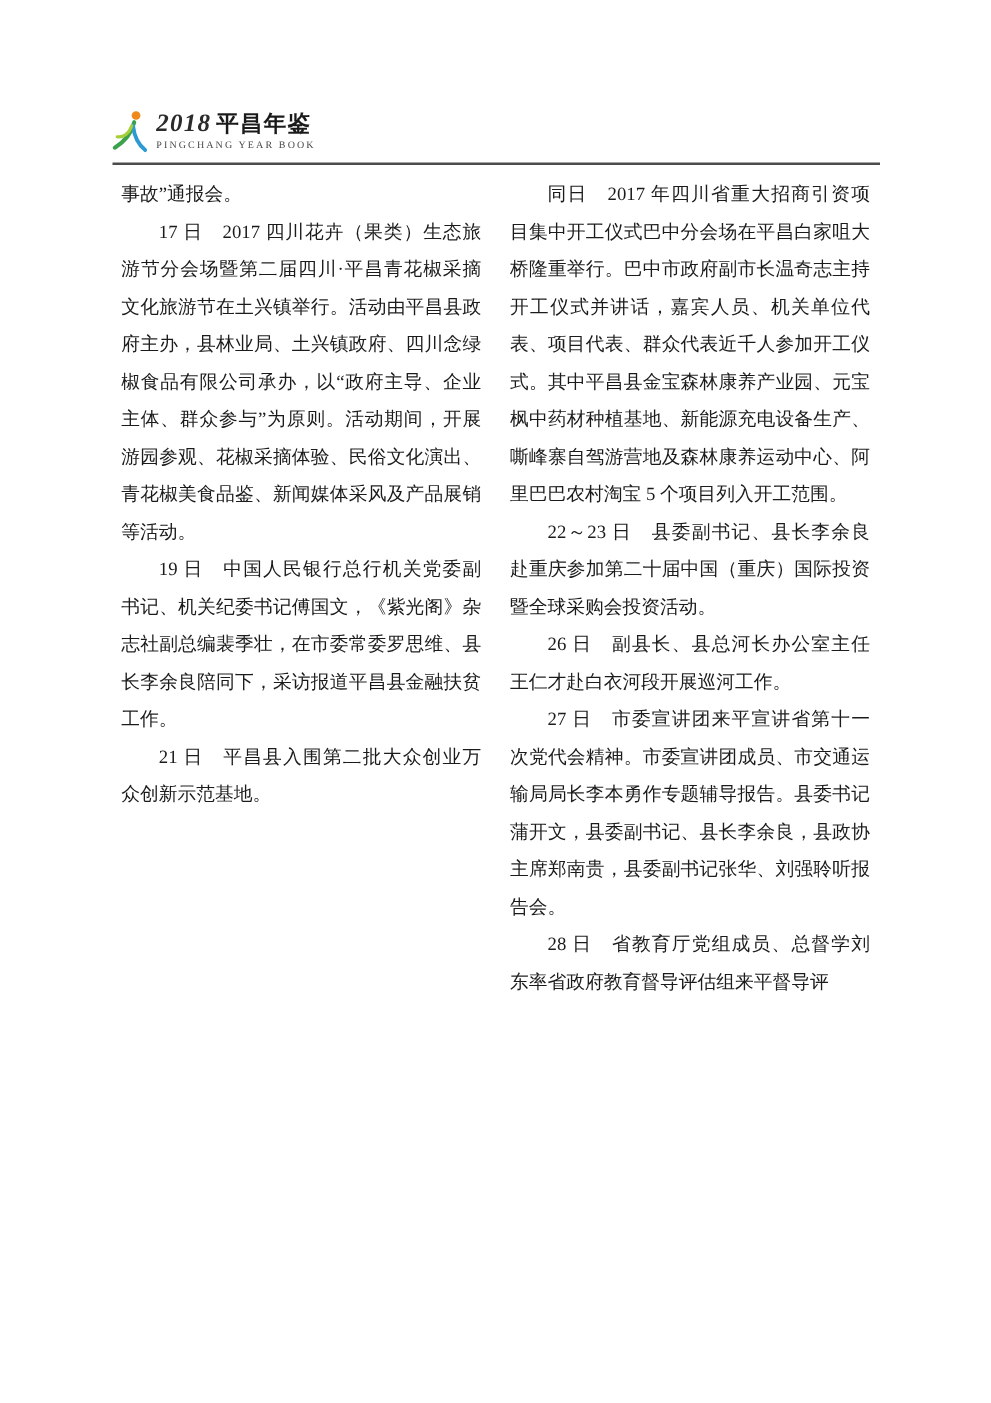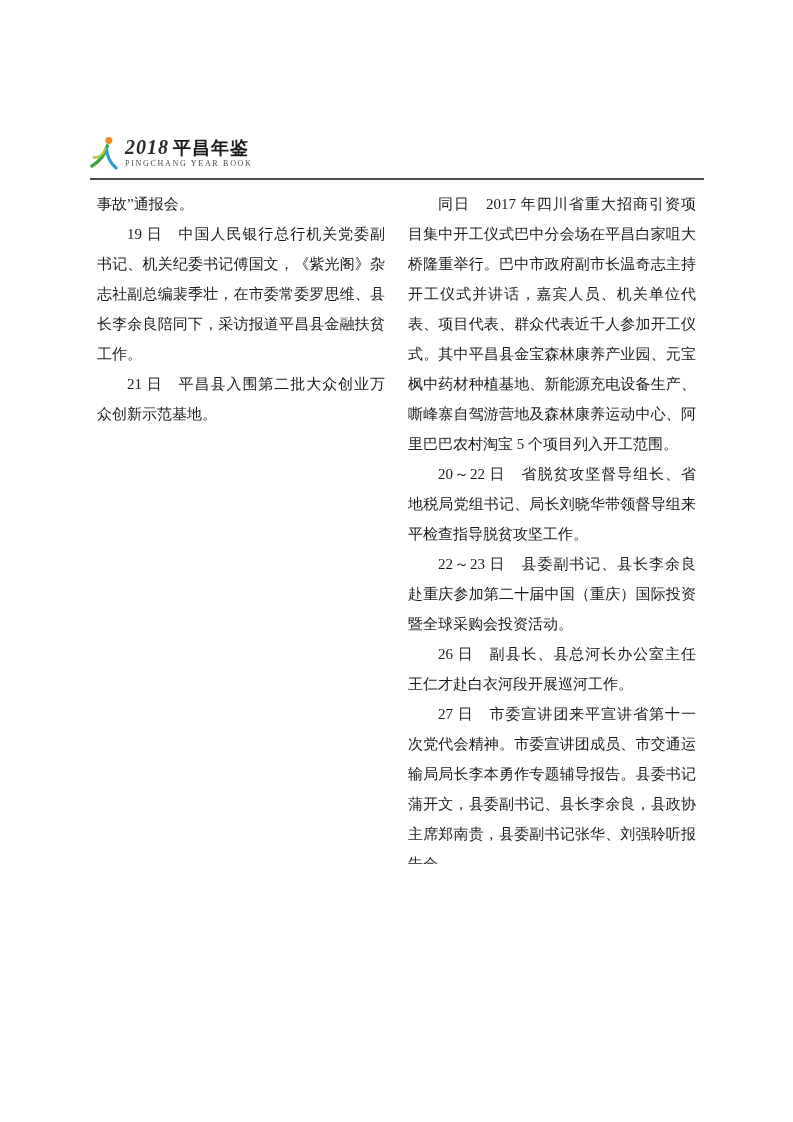--- a/index.html
+++ b/index.html
@@ -8,21 +8,20 @@
     background: #ffffff;
   }
   .page {
     position: relative;
     width: 793px;
     height: 816px;
     background: #ffffff;
     font-family: "Liberation Serif", "DejaVu Serif", serif;
     color: #1b1b1b;
     overflow: hidden;
-    margin-top: 48px;
   }
   
   .logo {
     position: absolute;
     left: 87px;
     top: 86px;
     display: flex;
     align-items: flex-start;
     gap: 5px;
   }
@@ -111,26 +110,26 @@
         </div>
         <div class="logo-sub">PINGCHANG YEAR BOOK</div>
       </div>
     </div>
     <div class="header-rule"></div>
   </header>
 
   <main class="content">
     <section class="column">
       <p class="para no-indent">事故”通报会。</p>
+      <p class="para">17 日　2017 四川花卉（果类）生态旅游节分会场暨第二届四川·平昌青花椒采摘文化旅游节在土兴镇举行。活动由平昌县政府主办，县林业局、土兴镇政府、四川念绿椒食品有限公司承办，以“政府主导、企业主体、群众参与”为原则。活动期间，开展游园参观、花椒采摘体验、民俗文化演出、青花椒美食品鉴、新闻媒体采风及产品展销等活动。</p>
       <p class="para">19 日　中国人民银行总行机关党委副书记、机关纪委书记傅国文，《紫光阁》杂志社副总编裴季壮，在市委常委罗思维、县长李余良陪同下，采访报道平昌县金融扶贫工作。</p>
       <p class="para">21 日　平昌县入围第二批大众创业万众创新示范基地。</p>
     </section>
     <section class="column">
       <p class="para">同日　2017 年四川省重大招商引资项目集中开工仪式巴中分会场在平昌白家咀大桥隆重举行。巴中市政府副市长温奇志主持开工仪式并讲话，嘉宾人员、机关单位代表、项目代表、群众代表近千人参加开工仪式。其中平昌县金宝森林康养产业园、元宝枫中药材种植基地、新能源充电设备生产、嘶峰寨自驾游营地及森林康养运动中心、阿里巴巴农村淘宝 5 个项目列入开工范围。</p>
-      <p class="para">20～22 日　省脱贫攻坚督导组长、省地税局党组书记、局长刘晓华带领督导组来平检查指导脱贫攻坚工作。</p>
       <p class="para">22～23 日　县委副书记、县长李余良赴重庆参加第二十届中国（重庆）国际投资暨全球采购会投资活动。</p>
       <p class="para">26 日　副县长、县总河长办公室主任王仁才赴白衣河段开展巡河工作。</p>
       <p class="para">27 日　市委宣讲团来平宣讲省第十一次党代会精神。市委宣讲团成员、市交通运输局局长李本勇作专题辅导报告。县委书记蒲开文，县委副书记、县长李余良，县政协主席郑南贵，县委副书记张华、刘强聆听报告会。</p>
       <p class="para">28 日　省教育厅党组成员、总督学刘东率省政府教育督导评估组来平督导评</p>
     </section>
   </main>
 
   <footer class="footer">
     <span>• 48 •</span>
   </footer>

